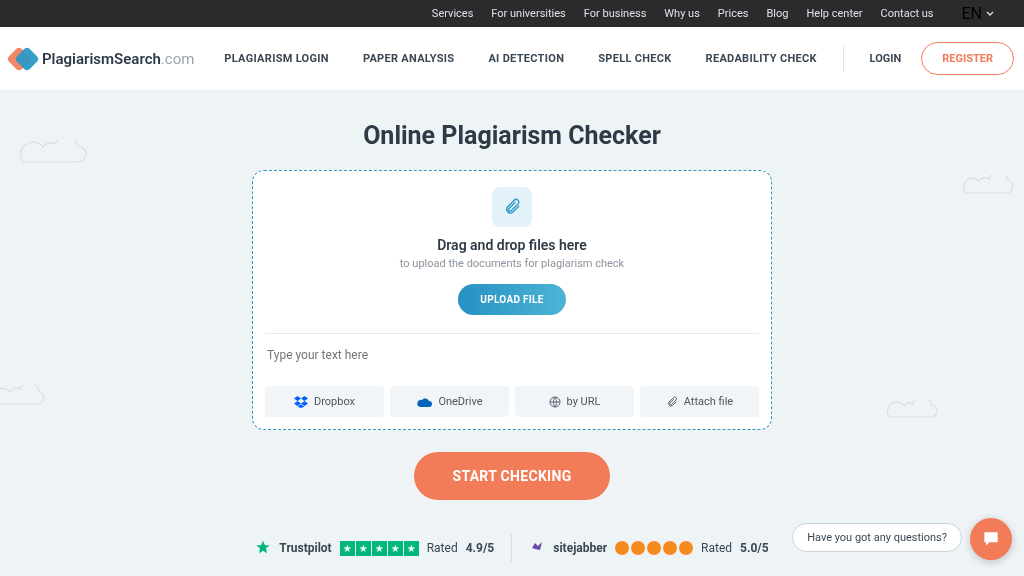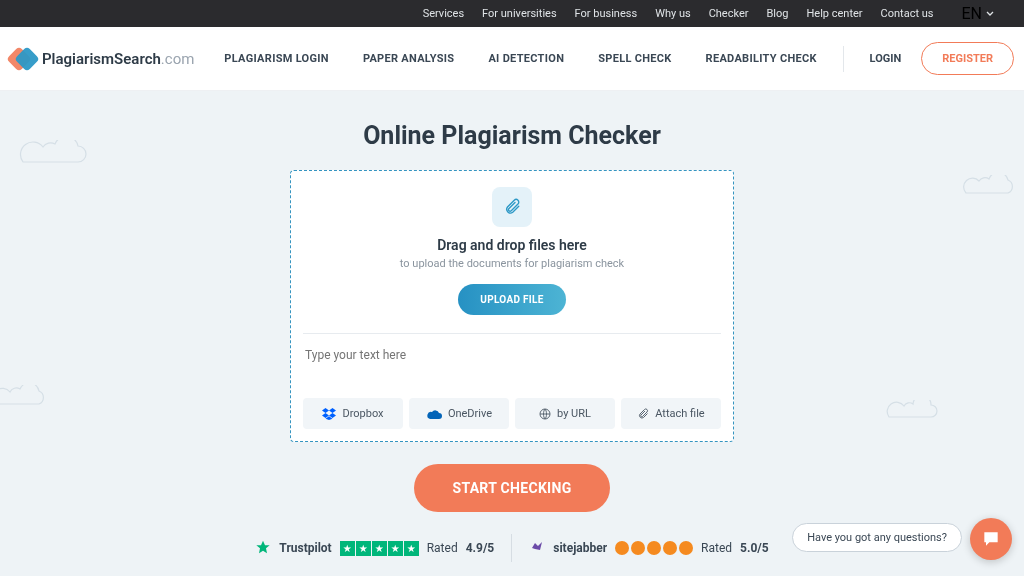--- a/index.html
+++ b/index.html
@@ -15,28 +15,28 @@
 .logo-text{font-size:15px;color:#2e3b47;font-weight:600}
 .logo-text .com{color:#9aa4af;font-weight:400}
 .mainnav{display:flex;gap:34px}
 .mainnav a{font-size:11px;font-weight:700;color:#3a4754;text-decoration:none;letter-spacing:.3px;cursor:pointer}
 .auth{margin-left:auto;display:flex;align-items:center;gap:20px}
 .vdiv{width:1px;height:26px;background:#e3e7eb;margin-right:6px}
 .login{font-size:11px;font-weight:700;color:#3a4754;cursor:pointer}
 .register{font-size:11px;font-weight:700;color:#f27b58;border:1.5px solid #f27b58;padding:9px 20px;border-radius:18px;cursor:pointer}
 .hero{position:relative;padding-top:30px;text-align:center}
 .title{font-size:25px;font-weight:700;color:#2e3b47;margin-bottom:20px}
-.dropzone{width:444px;margin:0 auto;border:1.5px dashed #3494c0;border-radius:4px;background:#fff;padding:16px 12px 12px}
+.dropzone{width:520px;margin:0 auto;border:1.5px dashed #3494c0;border-radius:12px;background:#fff;padding:16px 12px 12px}
 .clip-circle{width:40px;height:40px;background:#e4f2f9;border-radius:8px;margin:0 auto 10px;display:flex;align-items:center;justify-content:center}
 .dnd{font-size:14px;font-weight:600;color:#2e3b47;margin-bottom:4px}
 .subdnd{font-size:11px;color:#8a949e;margin-bottom:14px}
 .upload-btn{display:inline-block;background:linear-gradient(90deg,#2691c3,#4db4d4);color:#fff;font-size:10px;font-weight:700;padding:10px 22px;border-radius:18px;cursor:pointer;letter-spacing:.3px}
 .divline{height:1px;background:#e7ebef;margin:18px 0 10px}
 .txtbox{width:100%;border:none;resize:none;font-size:12px;color:#8a949e;padding:4px 2px;height:26px;outline:none;font-family:inherit}
-.opts{display:flex;gap:6px;margin-top:24px}
+.opts{display:flex;gap:6px;margin-top:12px}
 .opt{flex:1;background:#f1f5f8;border-radius:4px;padding:9px 0;font-size:11px;color:#4a5662;display:flex;align-items:center;justify-content:center;gap:6px;cursor:pointer}
 .start-btn{display:inline-block;background:#f27b58;color:#fff;font-size:14px;font-weight:700;padding:16px 38px;border-radius:28px;margin-top:22px;cursor:pointer;letter-spacing:.3px}
 .reviews{position:absolute;bottom:14px;left:0;right:0;display:flex;justify-content:center;align-items:center;gap:17px}
 .rev{display:flex;align-items:center;gap:8px;font-size:12px;color:#3a4754}
 .rev strong{font-weight:700}
 .stars{display:flex;gap:1px}
 .star{width:15px;height:15px;background:#00b67a;display:flex;align-items:center;justify-content:center;color:#fff;font-size:10px}
 .ocircle{width:14px;height:14px;border-radius:50%;background:#f58a1f;display:inline-block}
 .revdiv{width:1px;height:28px;background:#d6dde3}
 .chat-bubble{position:absolute;bottom:24px;right:62px;background:#fff;border:1px solid #c9d2da;border-radius:16px;padding:7px 14px;font-size:11px;color:#3a4754;cursor:pointer}
@@ -45,21 +45,21 @@
 svg{display:block}
 </style>
 </head>
 <body>
 
 <div class="topbar">
   <a>Services</a>
   <a>For universities</a>
   <a>For business</a>
   <a>Why us</a>
-  <a>Checker</a>
+  <a>Prices</a>
   <a>Blog</a>
   <a>Help center</a>
   <a>Contact us</a>
   <div class="lang">
     <span>EN</span>
     <svg width="8" height="5" viewBox="0 0 8 5">
         <path d="M1 1l3 3 3-3" stroke="#dfe3e6" stroke-width="1.3" fill="none"></path>
       </svg>
   </div>
 </div>

